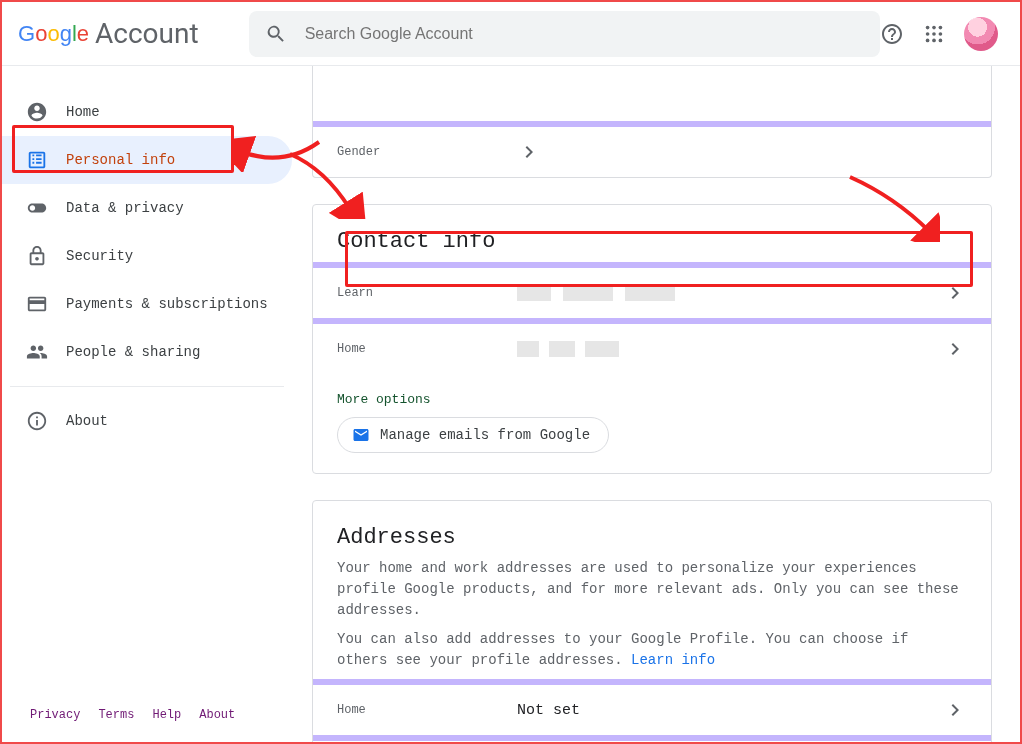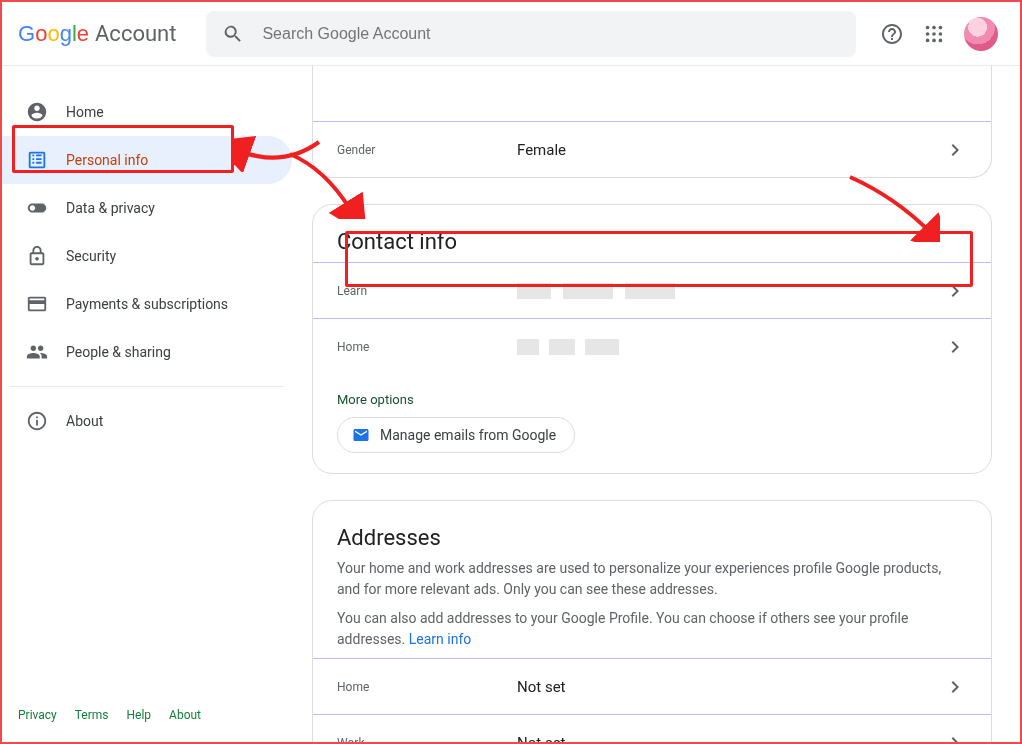--- a/index.html
+++ b/index.html
@@ -1,44 +1,44 @@
 <!DOCTYPE html>
 <html><head>
 <meta charset="utf-8">
 <style>
   * { box-sizing: border-box; }
   html, body { margin:0; padding:0; font-family: Roboto, Arial, sans-serif; background:#fff; color:#202124; }
   .viewport { width:1022px; height:744px; border:2px solid #f04a4a; position:relative; overflow:hidden; }
   
   .header { height:64px; display:flex; align-items:center; padding:0 16px; border-bottom:1px solid #e8eaed; }
   .logo-wrap { display:flex; align-items:center; gap:6px; margin-right:30px; }
-  .logo-text { font-size:22px; color:#5f6368; letter-spacing:0; }
+  .logo-text { font-size:28px; color:#5f6368; letter-spacing:0; }
   .google-logo { font-family: "Product Sans", Arial, sans-serif; font-weight:500; font-size:22px; display:inline-flex;}
   .g1{color:#4285F4}.g2{color:#EA4335}.g3{color:#FBBC05}.g4{color:#4285F4}.g5{color:#34A853}.g6{color:#EA4335}
-  .searchbar { flex:1; max-width:650px; height:46px; background:#f1f3f4; border-radius:8px; display:flex; align-items:center; padding:0 16px; color:#5f6368; }
+  .searchbar { flex:1; max-width:650px; height:46px; background:#f1f3f4; border-radius:8px; display:flex; align-items:center; padding:0 16px; color:#5f6368;margin-left:20px; }
   .searchbar svg { width:22px; height:22px; fill:#5f6368; margin-right:16px; }
   .searchbar input { border:none; background:transparent; font-size:16px; color:#5f6368; outline:none; flex:1; }
   .header-right { margin-left:auto; display:flex; align-items:center; gap:18px; padding-right:6px;}
   .iconbtn { width:24px; height:24px; color:#5f6368; display:flex; align-items:center; justify-content:center; }
   .avatar { width:34px; height:34px; border-radius:50%; background:radial-gradient(circle at 40% 30%, #ffd1e0 0 30%, #f28ab2 30% 55%, #e05a8a 55% 100%); }
   
-  .body { display:flex; height:calc(100% - 64px); }
+  .body { display:flex; height:calc(100% - 64px);font-family:Liberation Mono, monospace; }
   .sidebar { width:290px; padding-top:22px; border-right:none; display:flex; flex-direction:column;}
   .navitem { display:flex; align-items:center; height:48px; padding-left:24px; gap:18px; cursor:pointer; border-radius:0 24px 24px 0; font-size:14px; color:#3c4043; }
   .navitem svg { width:22px; height:22px; fill:#5f6368; }
   .navitem.active { background:#e8f0fe; color:#c2410c; }
   .navitem.active svg { fill:#1a73e8; }
   .nav-divider { border-top:1px solid #e8eaed; margin:10px 8px 10px 8px; }
-  .footer-links { margin-top:auto; padding:20px 16px; display:flex; gap:18px; font-size:12px; color:#15803d;}
+  .footer-links { margin-top:auto; padding:20px 28px; display:flex; gap:18px; font-size:12px; color:#701a75;}
   .footer-links span{cursor:pointer;}
   
   .content { flex:1; overflow:auto; padding:0 28px 40px 20px; }
-  .card { border:1px solid #dadce0; border-radius:20px; margin-bottom:26px; background:#fff; }
+  .card { border:1px solid #dadce0; border-radius:4px; margin-bottom:26px; background:#fff; }
   .card-partial { border-top:none; border-top-left-radius:0; border-top-right-radius:0; margin-top:-1px;}
-  .row { display:flex; align-items:center; padding:0 24px; height:56px; border-top:1px solid #c4b5fd; cursor:pointer;}
+  .row { display:flex; align-items:center; padding:0 24px; height:56px; border-top:6px solid #c4b5fd; cursor:pointer;}
   .row:first-child { border-top:none; }
   .row-label { width:180px; font-size:12px; color:#5f6368; }
   .row-value { flex:1; font-size:15px; color:#202124; }
   .row-value.redacted { display:flex; gap:2px;}
   .row-value.redacted span { background:#e6e6e6; width:12px; height:16px; }
   .chev { width:24px; height:24px; fill:#5f6368; }
   .section-title { font-size:22px; color:#202124; padding:24px 24px 8px 24px; }
   .more-opts { font-size:13px; color:#14532d; padding:18px 24px 10px 24px; }
   .chipbtn { display:inline-flex; align-items:center; gap:10px; border:1px solid #dadce0; border-radius:20px; height:36px; padding:0 18px 0 14px; font-size:14px; color:#3c4043; margin:0 0 20px 24px; cursor:pointer;}
   .chipbtn svg { width:18px; height:18px; fill:#1a73e8;}
@@ -147,21 +147,20 @@
         <span>About</span>
       </div>
     </div>
 
     <div class="content">
 
       <div class="card card-partial">
         <div class="row" style="border-top:none;"></div>
         <div class="row">
           <div class="row-label">Gender</div>
-          <div class="row-value">Female</div>
           <svg class="chev" viewBox="0 0 24 24">
               <path d="M8.59 16.59L13.17 12 8.59 7.41 10 6l6 6-6 6z"></path>
             </svg>
         </div>
       </div>
 
       <div class="card">
         <div class="section-title">Contact info</div>
         <div class="row">
           <div class="row-label">Learn</div>

